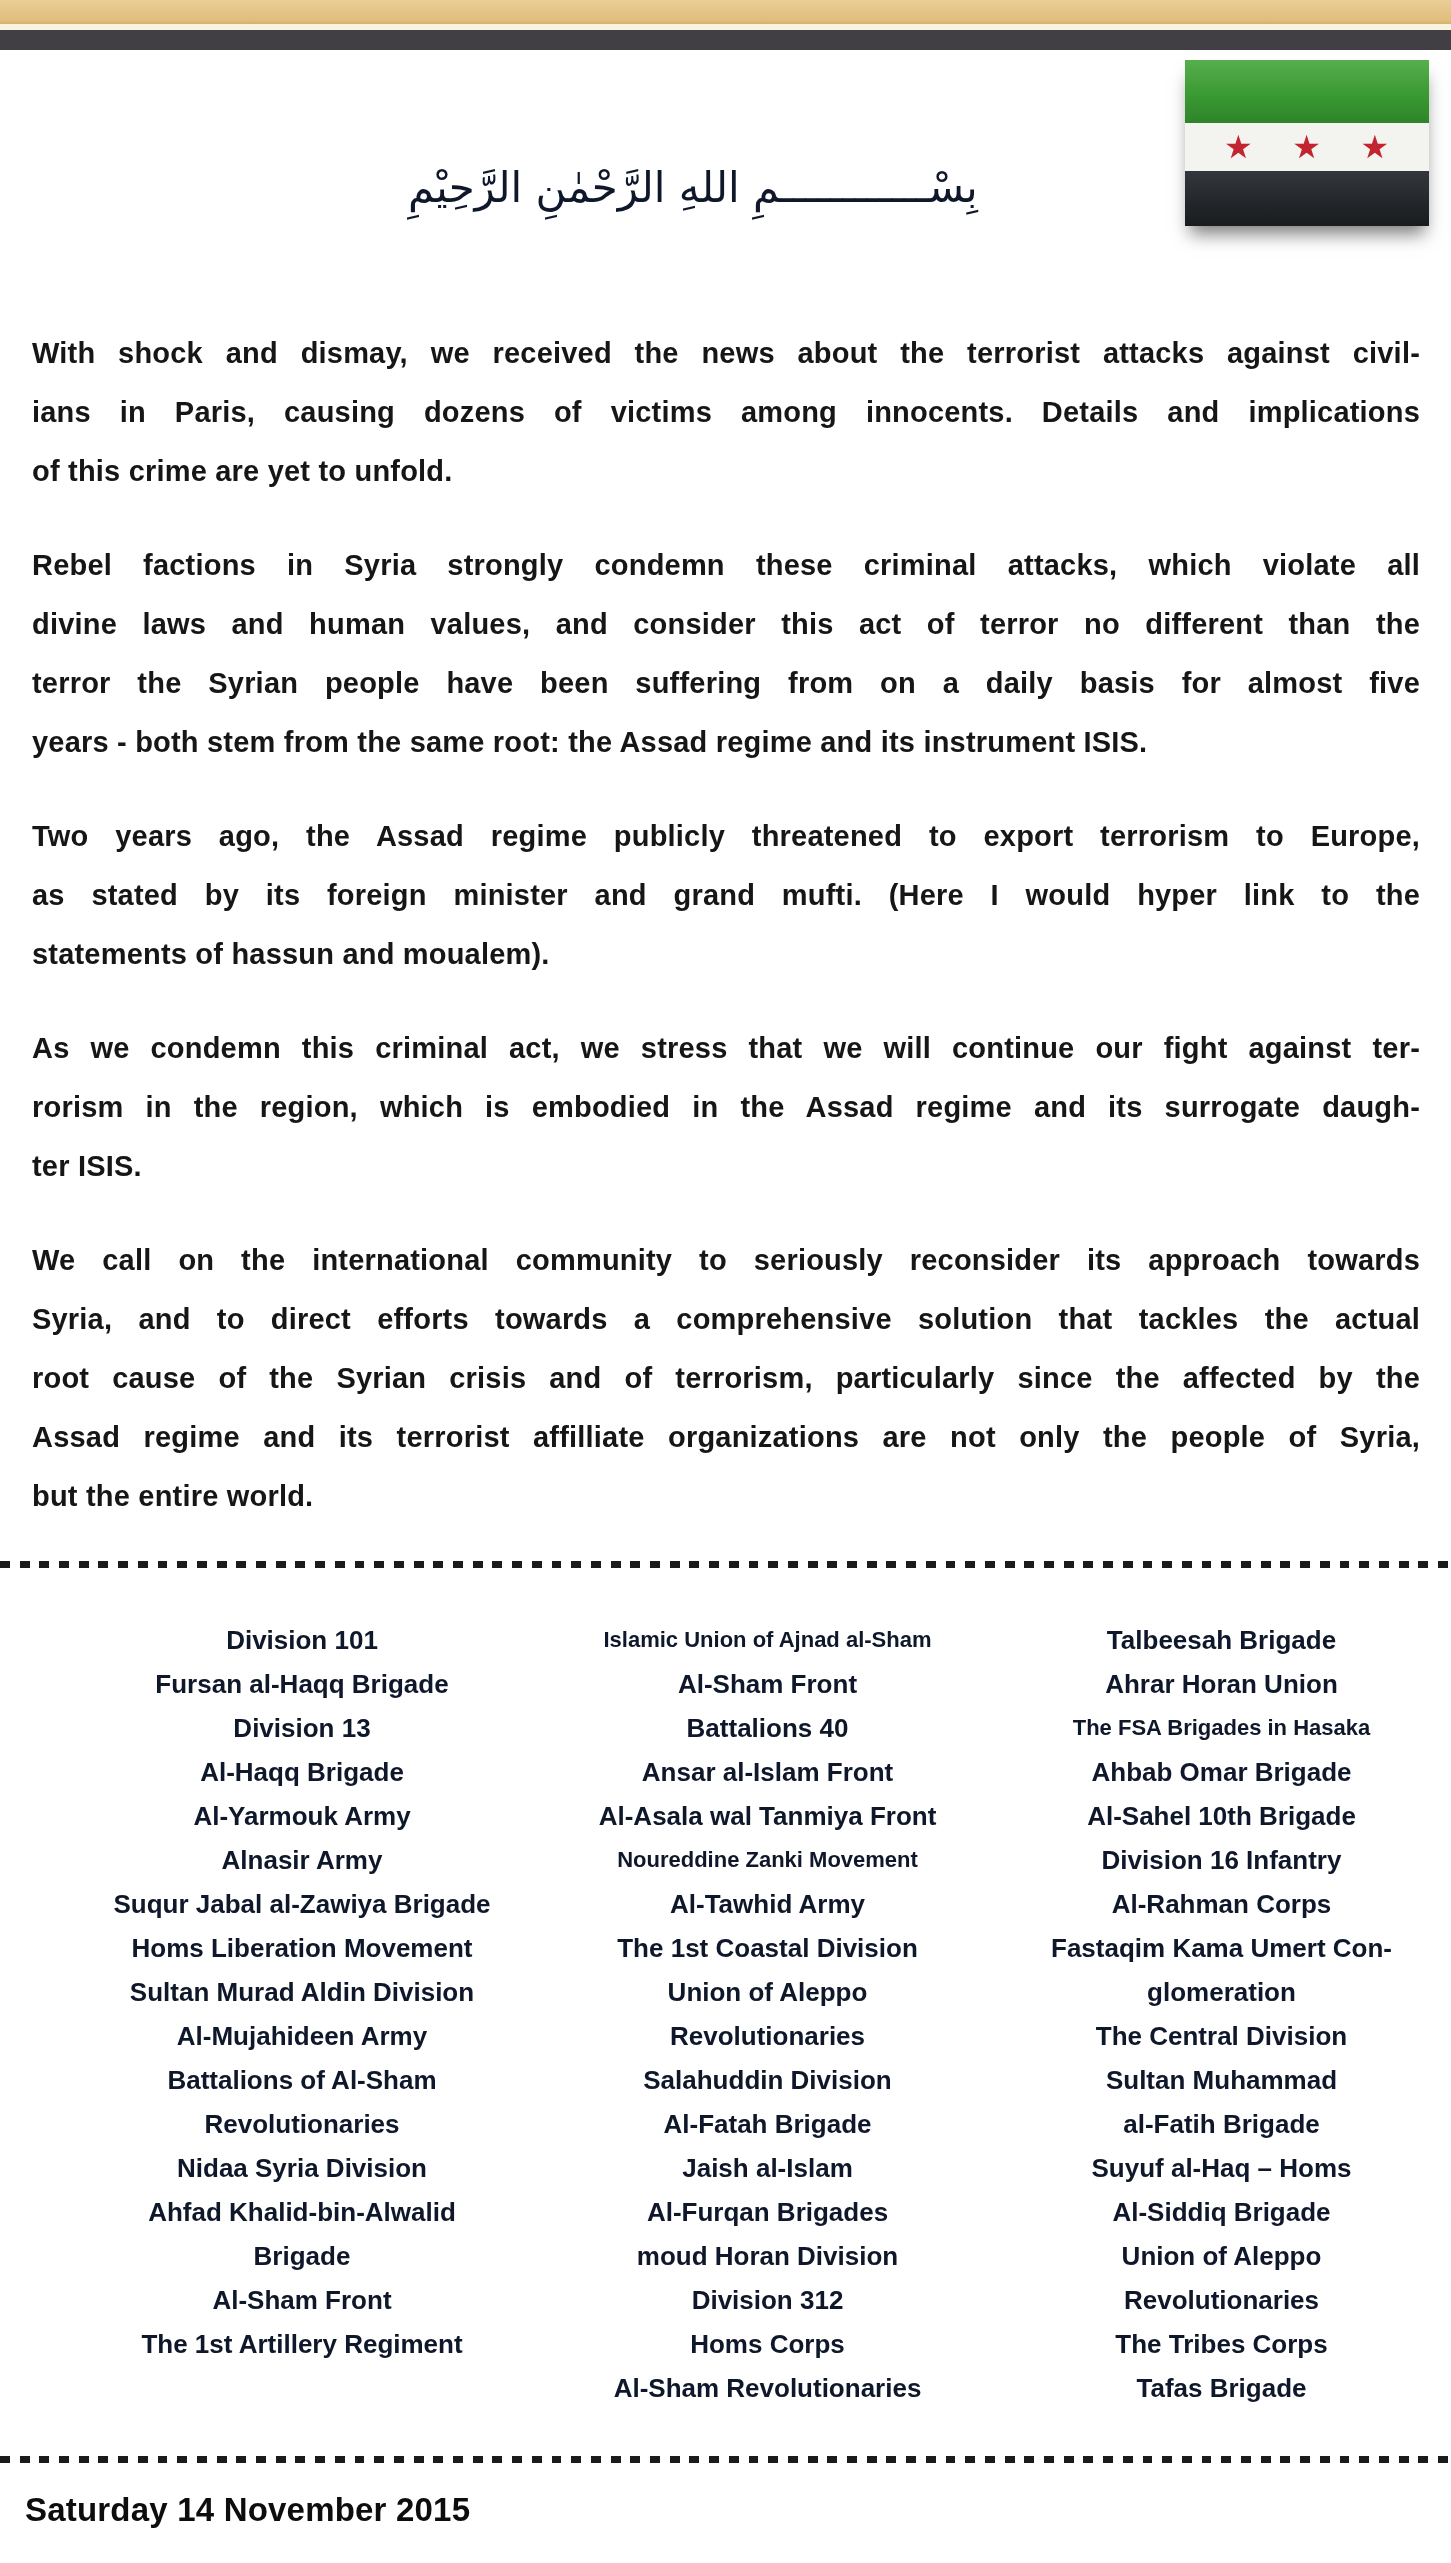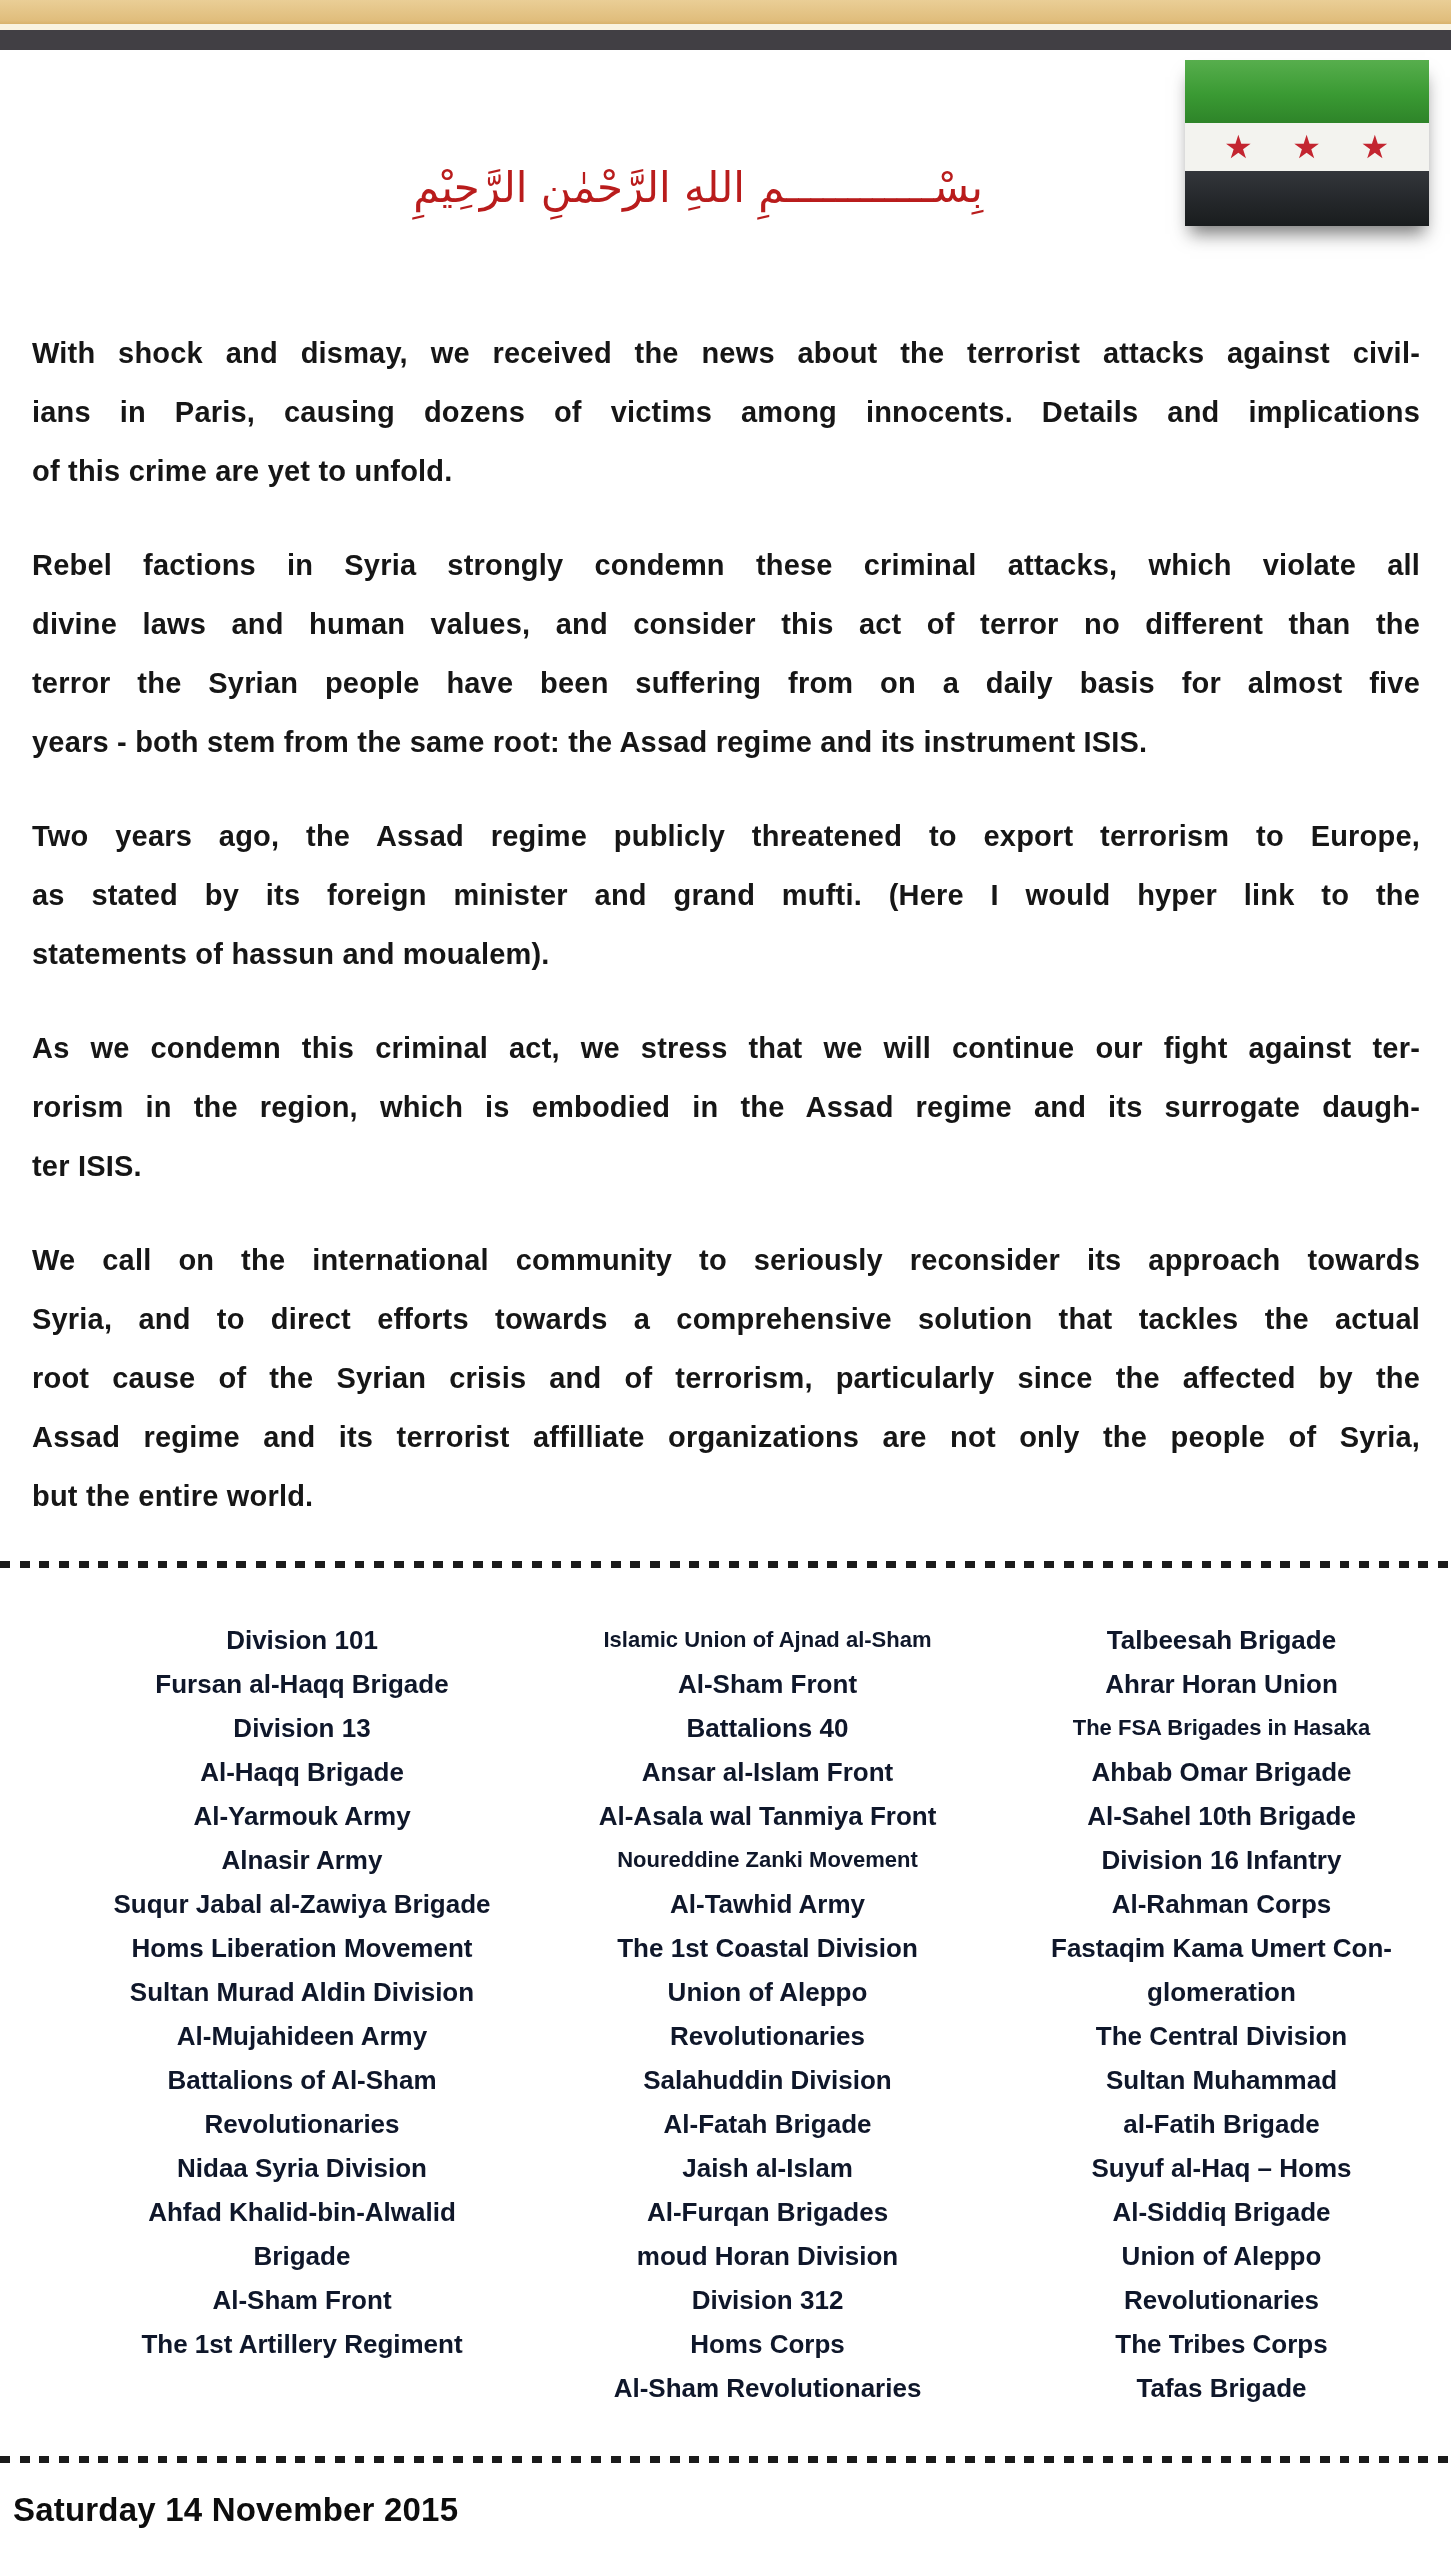--- a/index.html
+++ b/index.html
@@ -9,23 +9,23 @@
     font-family:"Liberation Sans", sans-serif; font-weight:700; color:#161616;
     overflow:hidden;
   }
   .bar-gold  { height:24px; background:linear-gradient(180deg, var(--gold_light,#eace96) 0%, var(--gold,#e0bd7c) 85%, #d8b26c 100%); }
   .bar-cream { height:6px;  background:var(--cream,#f9f3e1); }
   .bar-dark  { height:20.4px; background:var(--darkbar,#413f44); }
 
   .header { position:relative; height:274px; }
   .bismillah {
     position:absolute; top:113px; left:408px; width:575px;
-    text-align:right; direction:rtl; white-space:nowrap;
+    text-align:left; direction:rtl; white-space:nowrap;
     font-family:"DejaVu Sans", sans-serif; font-weight:400;
-    font-size:42px; color:#b91c1c;
+    font-size:42px; color:#0f172a;
   }
   .flag {
     position:absolute; top:9.8px; right:23.4px; width:244px; height:166px;
     display:flex; flex-direction:column;
     box-shadow:0 12px 16.6px -4.5px rgba(40,40,40,.6);
   }
   .flag .green { flex:0 0 38%; background:linear-gradient(180deg,#57ae4d 0%, var(--flag_green,#3a9a33) 55%, #2e8429 100%); }
   .flag .white { flex:0 0 29%; background:var(--flag_white,#f3f3ef); display:flex; align-items:center; justify-content:space-evenly; }
   .flag .white .star { font-size:32px; line-height:1; color:var(--star_red,#c32530); font-family:"DejaVu Sans", sans-serif; }
   .flag .black { flex:1 1 auto; background:linear-gradient(180deg,#33363b 0%, var(--flag_black,#232629) 60%, #191c1e 100%); }
@@ -50,21 +50,21 @@
   .fcol.c1 { width:378px; }
   .fcol.c2 { width:370px; }
   .fcol.c3 { width:355px; }
   .fline {
     font-size:26px; line-height:44px; text-align:center; white-space:nowrap;
     color:#0f172a;
   }
   .fline.small { font-size:22px; }
 
   .date-line {
-    margin-top:26px; padding-left:13px;
+    margin-top:26px; padding-left:25px;
     font-size:33px; line-height:41px; color:#0d0d0d; letter-spacing:0.2px;
   }
 </style>
 </head>
 <body>
 
 <div class="page">
 
   <div class="bar-gold"></div>
   <div class="bar-cream"></div>

